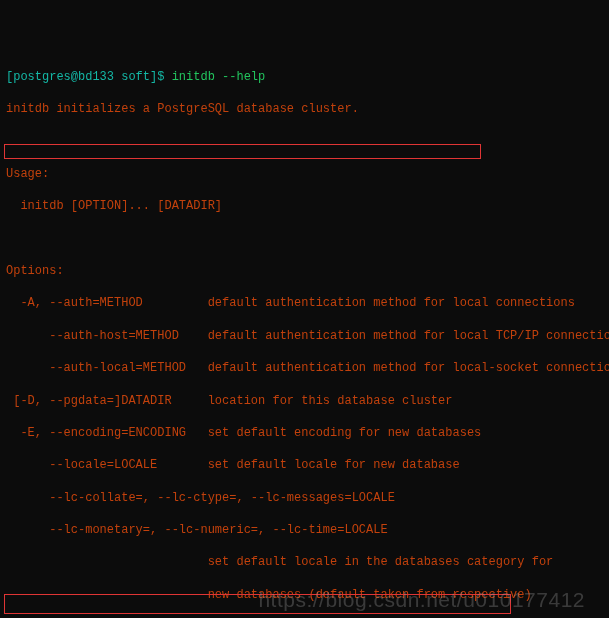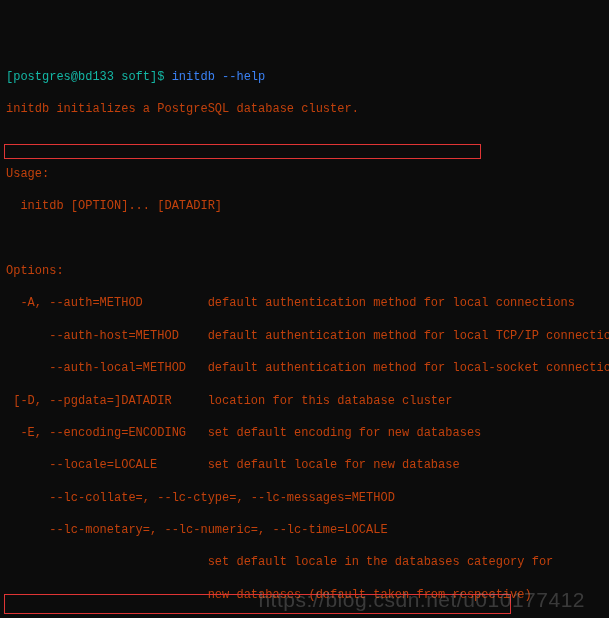--- a/index.html
+++ b/index.html
@@ -14,21 +14,21 @@
       font-size: 12px;
       line-height: 1.35;
       width: 609px;
       height: 618px;
       padding: 4px 6px;
       position: relative;
       overflow: hidden;
       white-space: pre;
     }
     .prompt-user { color: #14b8a6; }
-    .cmd { color: #3b82f6; }
+    .cmd { color: #22c55e; }
     .text { color: #c2410c; }
     .hl-box {
       border: 1px solid #e03535;
       position: absolute;
       pointer-events: none;
     }
     .hl1 {
       left: 4px;
       top: 144px;
       width: 477px;
@@ -64,21 +64,21 @@
 <span class="line text">Usage:</span>
 <span class="line text">  initdb [OPTION]... [DATADIR]</span>
 <span class="blank"></span>
 <span class="line text">Options:</span>
 <span class="line text">  -A, --auth=METHOD         default authentication method for local connections</span>
 <span class="line text">      --auth-host=METHOD    default authentication method for local TCP/IP connections</span>
 <span class="line text">      --auth-local=METHOD   default authentication method for local-socket connections</span>
 <span class="line text"> [-D, --pgdata=]DATADIR     location for this database cluster</span>
 <span class="line text">  -E, --encoding=ENCODING   set default encoding for new databases</span>
 <span class="line text">      --locale=LOCALE       set default locale for new database</span>
-<span class="line text">      --lc-collate=, --lc-ctype=, --lc-messages=METHOD</span>
+<span class="line text">      --lc-collate=, --lc-ctype=, --lc-messages=LOCALE</span>
 <span class="line text">      --lc-monetary=, --lc-numeric=, --lc-time=LOCALE</span>
 <span class="line text">                            set default locale in the databases category for</span>
 <span class="line text">                            new databases (default taken from respective)</span>
 
 
 
 
 
 
 

